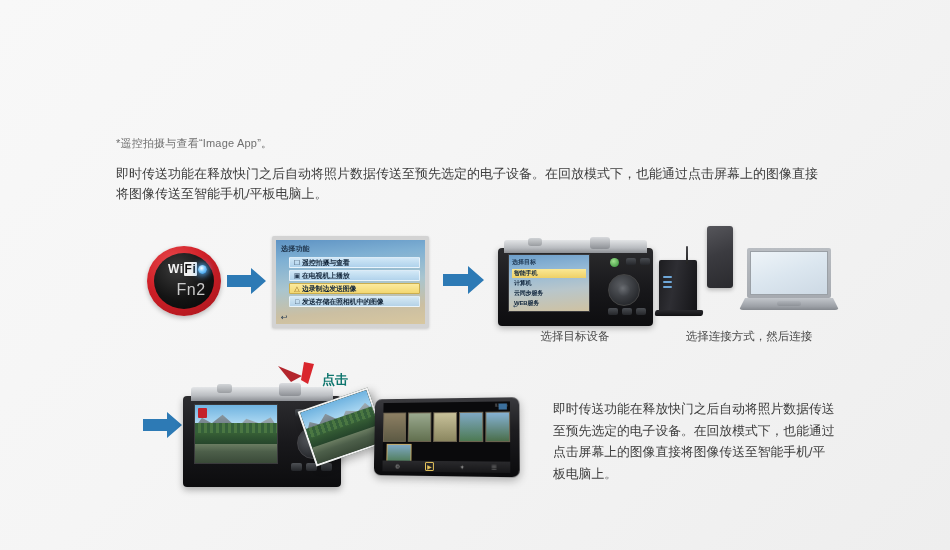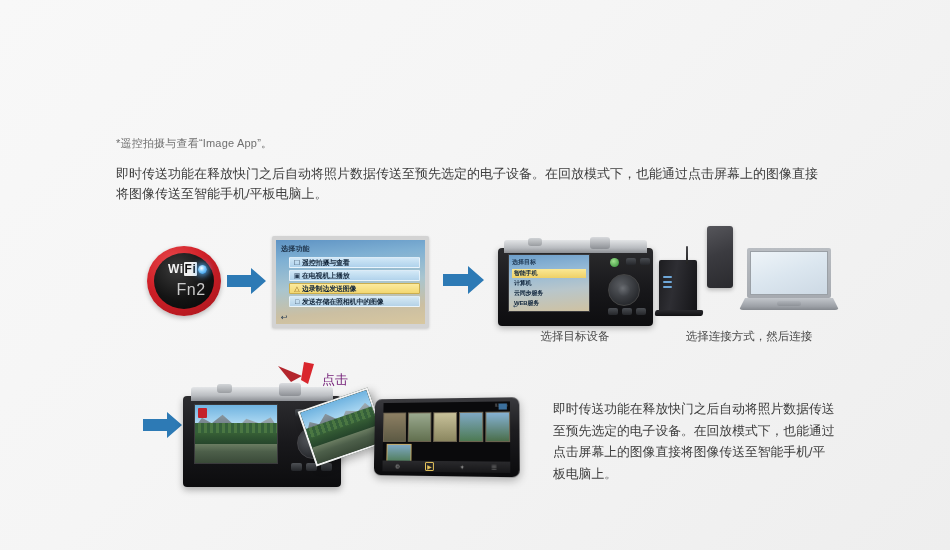--- a/index.html
+++ b/index.html
@@ -110,21 +110,21 @@
   .laptop-screen:after{content:"";display:block;width:100%;height:100%;
     background:linear-gradient(160deg,#eef4f8 0%,#dbe6ef 50%,#cdd9e4 100%);border:1px solid #9aa0a6;box-sizing:border-box;}
   .laptop-base{position:absolute;left:84px;top:60px;width:100px;height:12px;
     background:linear-gradient(180deg,#c2c6cb 0%,#9ca0a6 70%,#84888e 100%);
     border-radius:0 0 4px 4px;clip-path:polygon(6% 0,94% 0,100% 100%,0 100%);}
   .laptop-pad{position:absolute;left:122px;top:63px;width:24px;height:5px;border-radius:3px;
     background:linear-gradient(180deg,#aeb2b8,#8e9298);}
 
   
   #tap{left:278px;top:362px;width:85px;height:34px;}
-  .tap-label{position:absolute;left:44px;top:9px;font-size:13px;color:#701a75;font-weight:normal;}
+  .tap-label{position:absolute;left:44px;top:9px;font-size:13px;color:#0f766e;font-weight:bold;}
 
   
   #cam3{left:183px;top:387px;width:158px;height:100px;}
   .c3-body{position:absolute;left:0;top:9px;width:158px;height:91px;border-radius:4px;
     background:linear-gradient(180deg,#2d2d30 0%,#19191c 50%,#0c0c0e 100%);
     box-shadow:0 3px 7px rgba(0,0,0,.3);}
   .c3-top{position:absolute;left:8px;top:0;width:142px;height:14px;border-radius:3px 3px 0 0;
     background:linear-gradient(180deg,#e4e6e8 0%,#bbbec2 60%,#8e9196 100%);}
   .c3-dial{position:absolute;left:96px;top:-4px;width:22px;height:13px;border-radius:3px;
     background:linear-gradient(180deg,#dadce0,#8d9095);}

